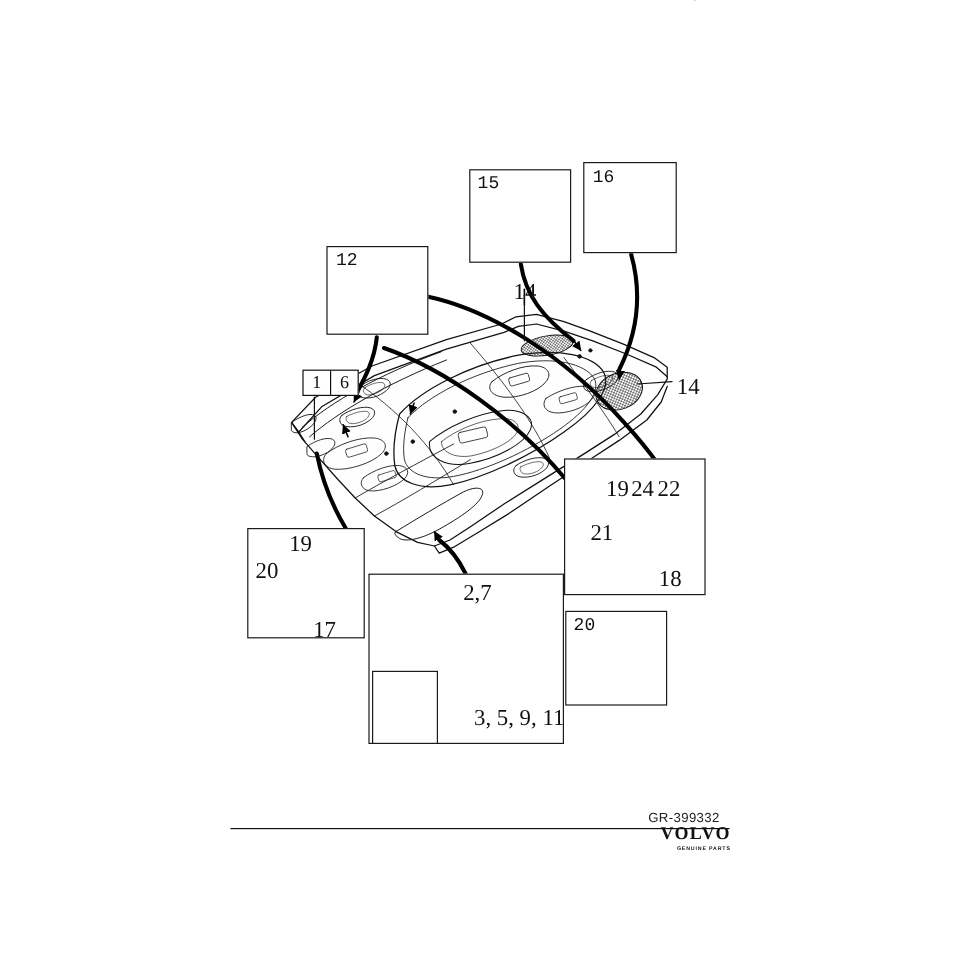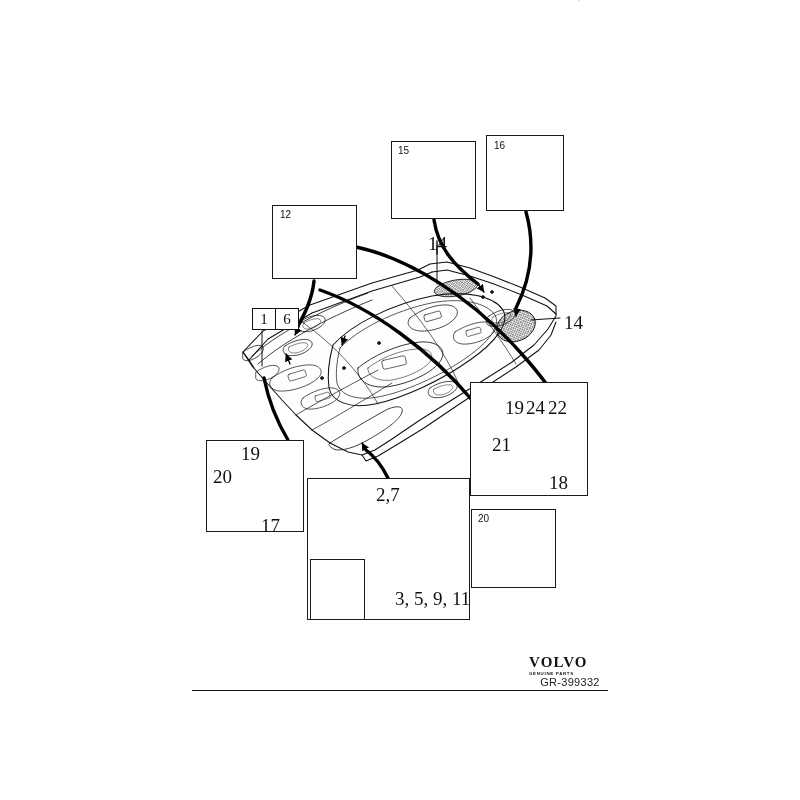--- a/index.html
+++ b/index.html
@@ -28,22 +28,22 @@
     height: 800px;
   }
   .dbox {
     position: absolute;
     border: 1.6px solid #1a1a1a;
     background: #ffffff;
     box-sizing: border-box;
   }
   .dbox-label {
     position: absolute;
-    font-family: Liberation Sans, sans-serif;
-    font-size: 10px;
+    font-family: Liberation Mono, monospace;
+    font-size: 15px;
     line-height: 1;
     color: #111;
   }
   .callout {
     position: absolute;
     font-family: "Liberation Serif", serif;
     font-size: 19px;
     line-height: 1;
     color: #111;
     white-space: nowrap;
@@ -73,23 +73,23 @@
     position: absolute;
     left: 192px;
     top: 690px;
     width: 416px;
     height: 0;
     border-top: 1.6px solid #111;
   }
   .volvo-mark {
     position: absolute;
     left: 529px;
-    top: 655px;
+    top: 688px;
     width: 80px;
-    text-align: left;
+    text-align: right;
   }
   .volvo-word {
     font-family: "Liberation Serif", serif;
     font-weight: bold;
     font-size: 15px;
     letter-spacing: 1.1px;
     color: #111;
     line-height: 1;
   }
   .volvo-sub {
@@ -509,21 +509,21 @@
   <div class="dbox" style="left:310px; top:559px; width:55px; height:61px;"></div>
 
   <div class="dbox-label" style="left:280px; top:210px;">12</div>
   <div class="dbox-label" style="left:398px; top:146px;">15</div>
   <div class="dbox-label" style="left:494px; top:141px;">16</div>
   <div class="dbox-label" style="left:478px; top:514px;">20</div>
   <div class="dbox-label" style="left:314px; top:564px;"></div>
 
   <div class="callout" style="left:428px; top:234px;">14</div>
   <div class="callout" style="left:564px; top:313px;">14</div>
-  <div class="callout" style="left:376px; top:485px;">2,7</div>
+  <div class="callout" style="left:386px; top:485px;">2,7</div>
   <div class="callout" style="left:395px; top:589px;">3, 5, 9, 11</div>
   <div class="callout" style="left:241px; top:444px;">19</div>
   <div class="callout" style="left:213px; top:467px;">20</div>
   <div class="callout" style="left:261px; top:516px;">17</div>
   <div class="callout" style="left:492px; top:435px;">21</div>
   <div class="callout" style="left:505px; top:398px;">19</div>
   <div class="callout" style="left:526px; top:398px;">24</div>
   <div class="callout" style="left:548px; top:398px;">22</div>
   <div class="callout" style="left:549px; top:473px;">18</div>
 

